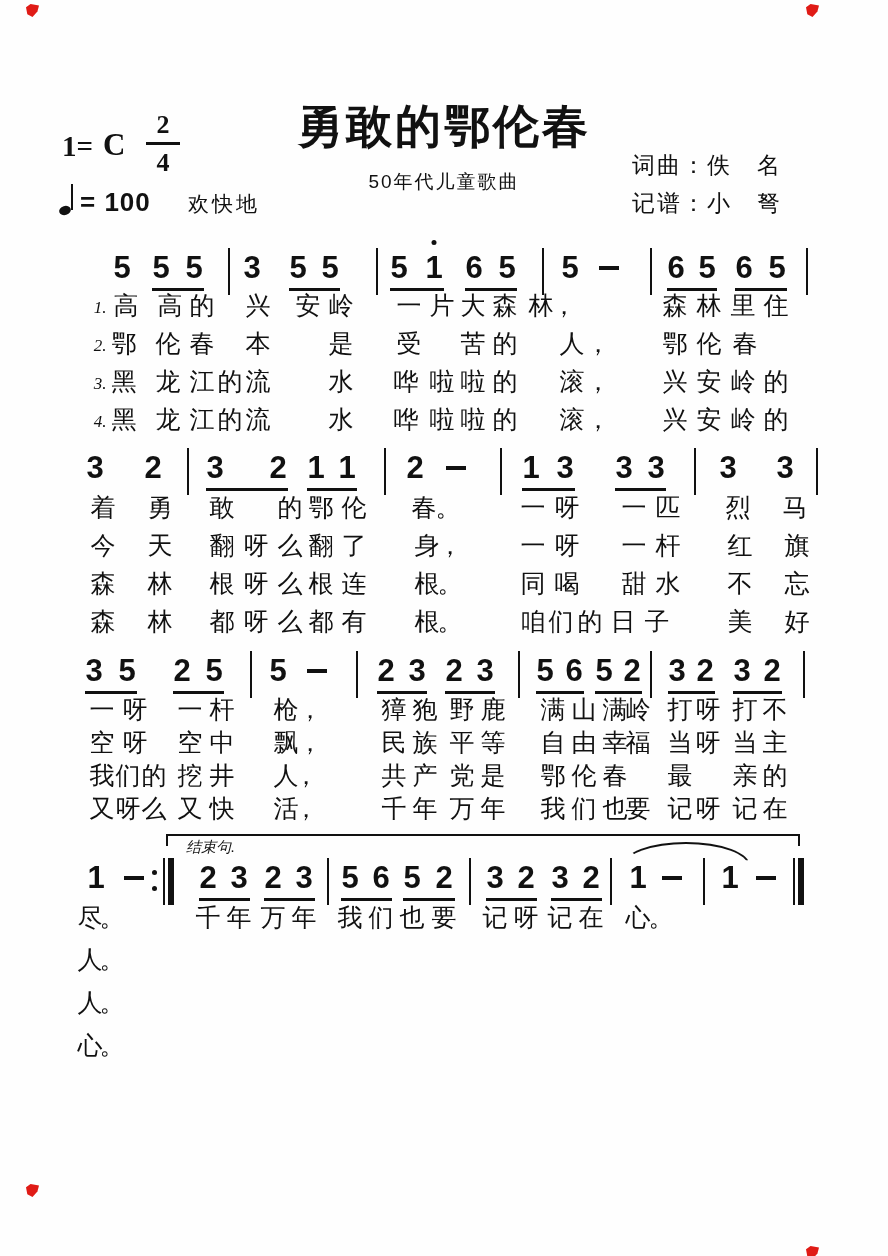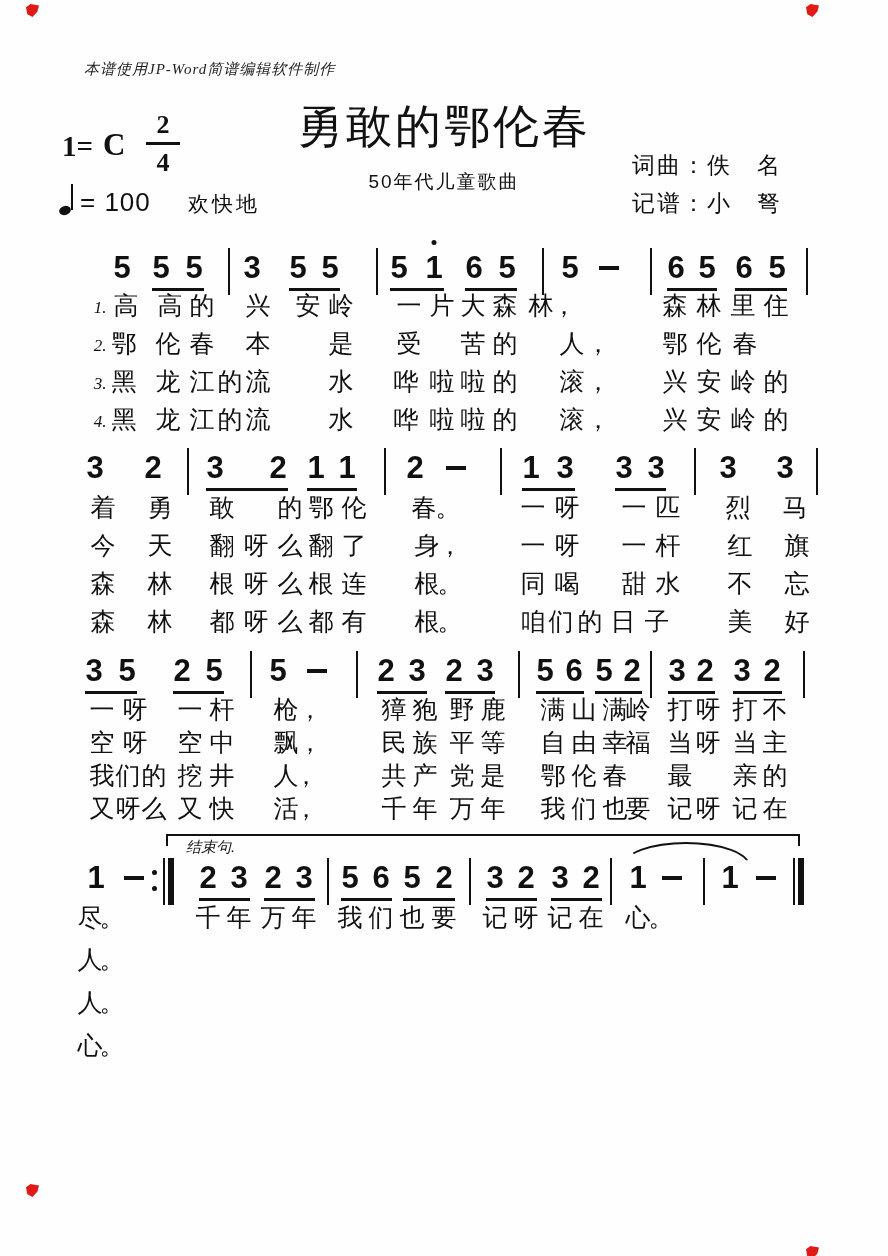--- a/index.html
+++ b/index.html
@@ -2,31 +2,31 @@
 <html><head>
 <meta charset="utf-8">
 <style>
   html,body{margin:0;padding:0;background:#e8e8e8;}
   .page{position:relative;width:888px;height:1256px;background:#fefefe;overflow:hidden;
         font-family:"Liberation Sans",sans-serif;color:#111;margin:0 auto;}
   .abs{position:absolute;}
   .cx{transform:translateX(-50%);}
   
   .maker{left:84px;top:60px;font:italic 15px "Liberation Serif",serif;letter-spacing:1px;color:#1c1c1c;white-space:nowrap;}
-  .title{left:444px;top:96px;font-weight:normal;font-size:46px;letter-spacing:3px;white-space:nowrap;}
+  .title{left:444px;top:96px;font-weight:bold;font-size:46px;letter-spacing:3px;white-space:nowrap;}
   .subtitle{left:444px;top:169px;font-size:19px;letter-spacing:2px;white-space:nowrap;}
   .keyeq{left:62px;top:130px;font:bold 29px "Liberation Serif",serif;}
   .keynote{left:103px;top:127px;font:bold 31px "Liberation Serif",serif;}
   .fracnum{left:163px;top:110px;font:bold 26px "Liberation Serif",serif;}
   .fracbar{left:146px;top:142px;width:34px;height:3px;background:#111;}
   .fracden{left:163px;top:148px;font:bold 26px "Liberation Serif",serif;}
   .qnote{left:59px;top:184px;width:15px;height:31px;}
   .qnote .stem{position:absolute;right:1px;top:0;width:2.5px;height:26px;background:#111;}
   .qnote .head{position:absolute;left:0;bottom:0;width:12px;height:9px;background:#111;border-radius:50%;transform:rotate(-18deg);}
-  .tempoeq{left:80px;top:187px;font-size:26px;font-weight:normal;letter-spacing:1px;white-space:nowrap;}
+  .tempoeq{left:80px;top:187px;font-size:26px;font-weight:bold;letter-spacing:1px;white-space:nowrap;}
   .mood{left:188px;top:190px;font-size:21px;letter-spacing:3px;white-space:nowrap;}
   .credit1{left:632px;top:150px;font-size:23px;letter-spacing:2px;white-space:nowrap;}
   .credit2{left:632px;top:188px;font-size:23px;letter-spacing:2px;white-space:nowrap;}
   
   .nt{font-weight:bold;font-size:31px;line-height:1;white-space:nowrap;}
   .bl{width:2px;height:47px;background:#111;}
   .ul{height:2.5px;background:#111;}
   .dash{width:20px;height:4px;background:#111;}
   .odot,.rdot{width:5px;height:5px;border-radius:50%;background:#111;}
   .thin{width:2px;height:47px;background:#111;}
@@ -37,21 +37,20 @@
   .brtick{width:2px;height:12px;background:#111;}
   .brlabel{font:italic 15px "Liberation Serif",serif;white-space:nowrap;}
   .slur{border:2px solid transparent;border-top:2px solid #111;border-radius:50% 50% 0 0/100% 100% 0 0;}
   .corner{width:13px;height:13px;clip-path:polygon(0% 25%,35% 0%,100% 12%,88% 58%,50% 100%,10% 78%);}
   .website{left:608px;top:1220px;font:italic bold 25px "Liberation Sans",sans-serif;letter-spacing:1px;white-space:nowrap;}
 </style>
 </head>
 <body>
 
 <div class="page">
-  <div class="abs maker">本谱使用JP-Word简谱编辑软件制作</div>
   <div class="abs cx title">勇敢的鄂伦春</div>
   <div class="abs cx subtitle">50年代儿童歌曲</div>
 
   <div class="abs keyeq">1=</div>
   <div class="abs keynote">C</div>
   <div class="abs cx fracnum">2</div>
   <div class="abs fracbar"></div>
   <div class="abs cx fracden">4</div>
 
   <div class="abs qnote">

